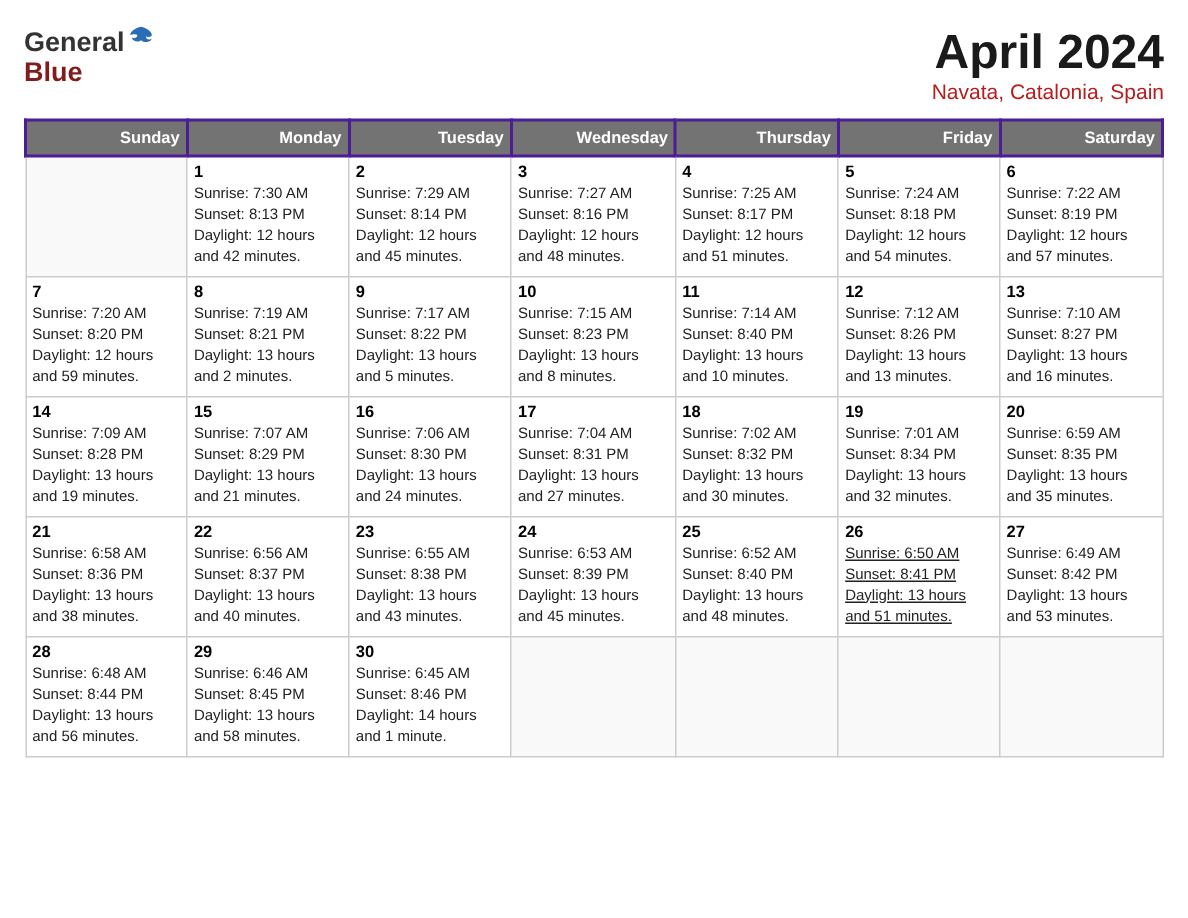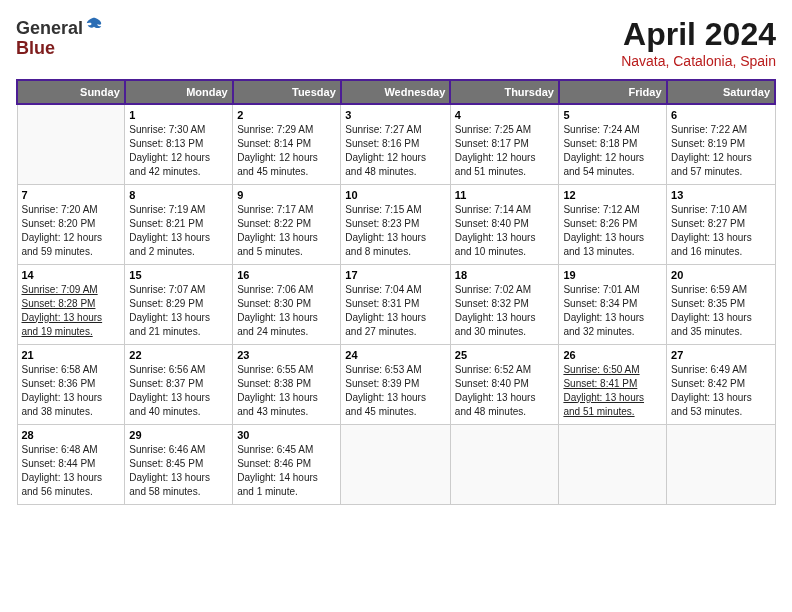--- a/index.html
+++ b/index.html
@@ -217,21 +217,21 @@
             <span class="day-num">13</span>
             <div class="day-info" style="white-space: pre-line;">Sunrise: 7:10 AM
 Sunset: 8:27 PM
 Daylight: 13 hours
 and 16 minutes.</div>
           </td>
         </tr>
         <tr class="week-row">
           <td>
             <span class="day-num">14</span>
-            <div class="day-info" style="white-space: pre-line; text-decoration: underline;">Sunrise: 7:09 AM
+            <div class="day-info" style="white-space: pre-line;">Sunrise: 7:09 AM
 Sunset: 8:28 PM
 Daylight: 13 hours
 and 19 minutes.</div>
           </td>
           <td>
             <span class="day-num">15</span>
             <div class="day-info" style="white-space: pre-line;">Sunrise: 7:07 AM
 Sunset: 8:29 PM
 Daylight: 13 hours
 and 21 minutes.</div>

